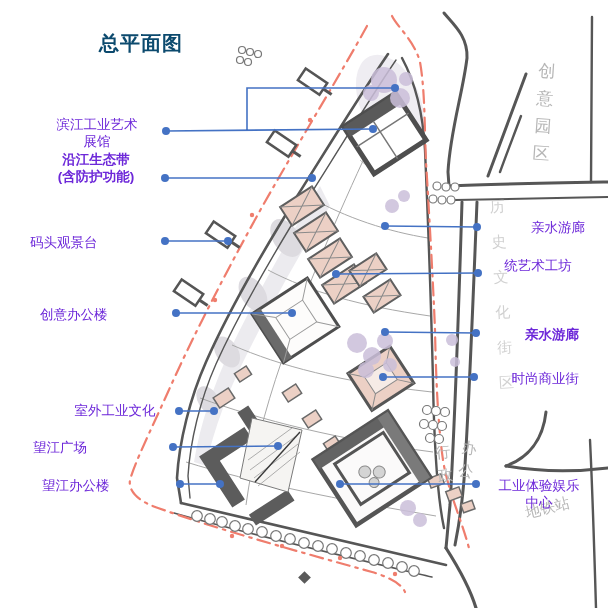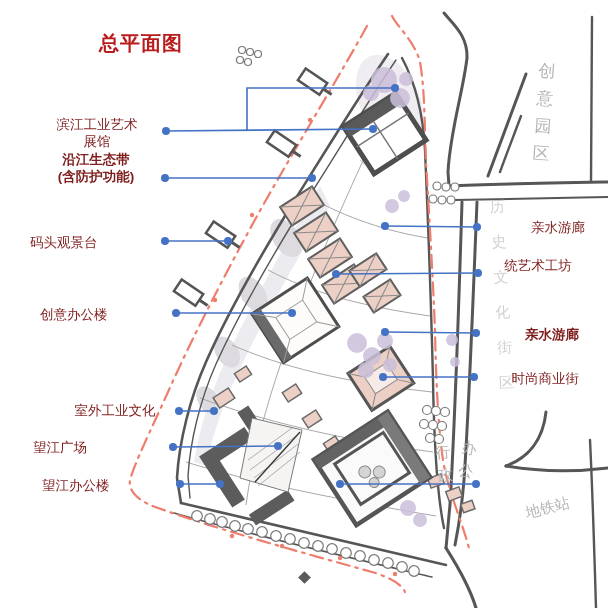--- a/index.html
+++ b/index.html
@@ -1,26 +1,26 @@
 <!DOCTYPE html>
 <html><head>
 <meta charset="utf-8">
 <style>
   html,body{margin:0;padding:0;background:#fff;}
   #stage{position:relative;width:608px;height:608px;background:#fff;overflow:hidden;
          font-family:"Liberation Sans","DejaVu Sans",sans-serif;}
   #map-svg{position:absolute;left:0;top:0;}
-  .lbl{position:absolute;font-size:13.5px;line-height:17px;color:#7f1d1d;white-space:nowrap;}
+  .lbl{position:absolute;font-size:13.5px;line-height:17px;color:#6d28d9;white-space:nowrap;}
   .lbl.bold{font-weight:700;}
   .lbl .ln{display:block;}
   .ta-c{text-align:center;}
   .ta-r{text-align:left;}
   .ta-l{text-align:right;}
   #page-title{position:absolute;left:99px;top:30px;font-size:20px;font-weight:700;
-              color:#b91c1c;letter-spacing:1px;}
+              color:#0c4a6e;letter-spacing:1px;}
 </style>
 </head>
 <body>
 
 <div id="stage">
 
 <svg id="map-svg" width="608" height="608" viewBox="0 0 608 608">
 
   <g>
     <ellipse cx="390" cy="102" rx="30" ry="50" transform="rotate(-24 390 102)" fill="#efedf2"></ellipse>
@@ -336,14 +336,18 @@
   </div>
 
   <div class="lbl bold ta-l" style="left:489px;top:326px;width:90px;">
     <span class="ln">亲水游廊</span>
   </div>
 
   <div class="lbl ta-l" style="left:489px;top:370px;width:90px;">
     <span class="ln">时尚商业街</span>
   </div>
 
+  <div class="lbl ta-c" style="left:487px;top:477px;width:104px;">
+    <span class="ln">工业体验娱乐</span>
+    <span class="ln">中心</span>
+  </div>
 
 </div>
 
 </body></html>

